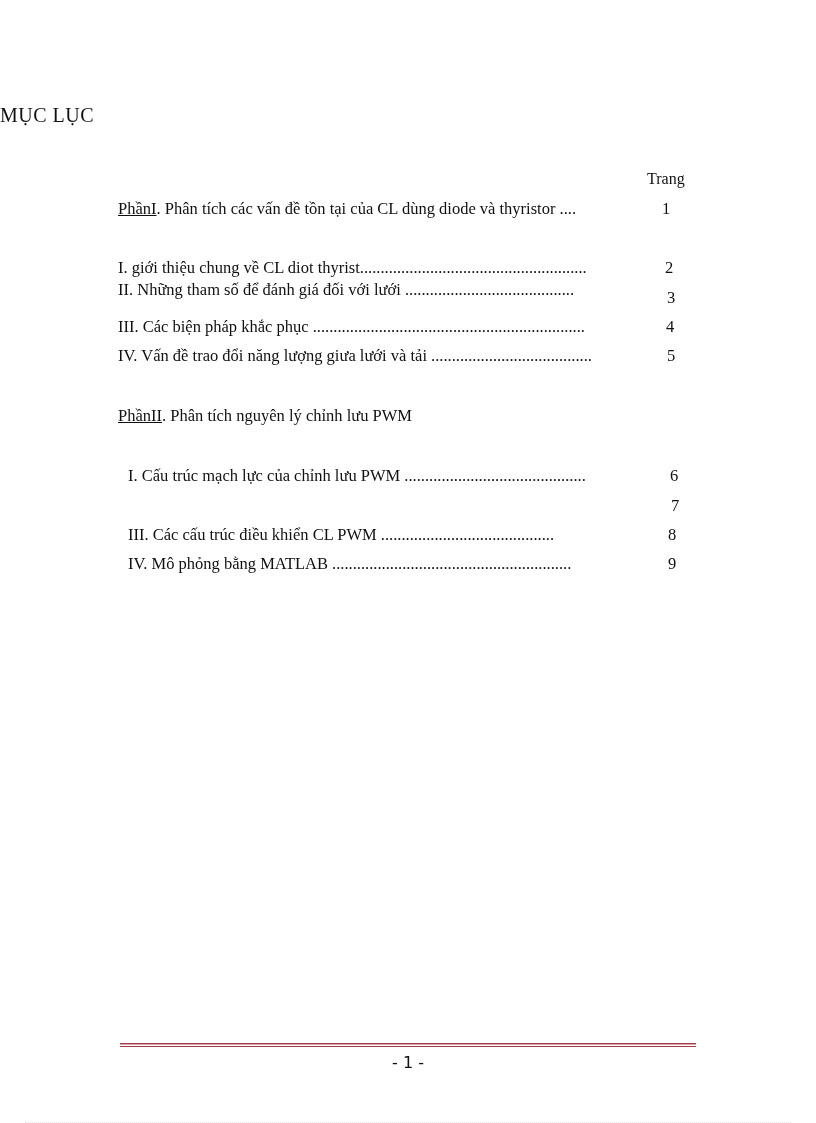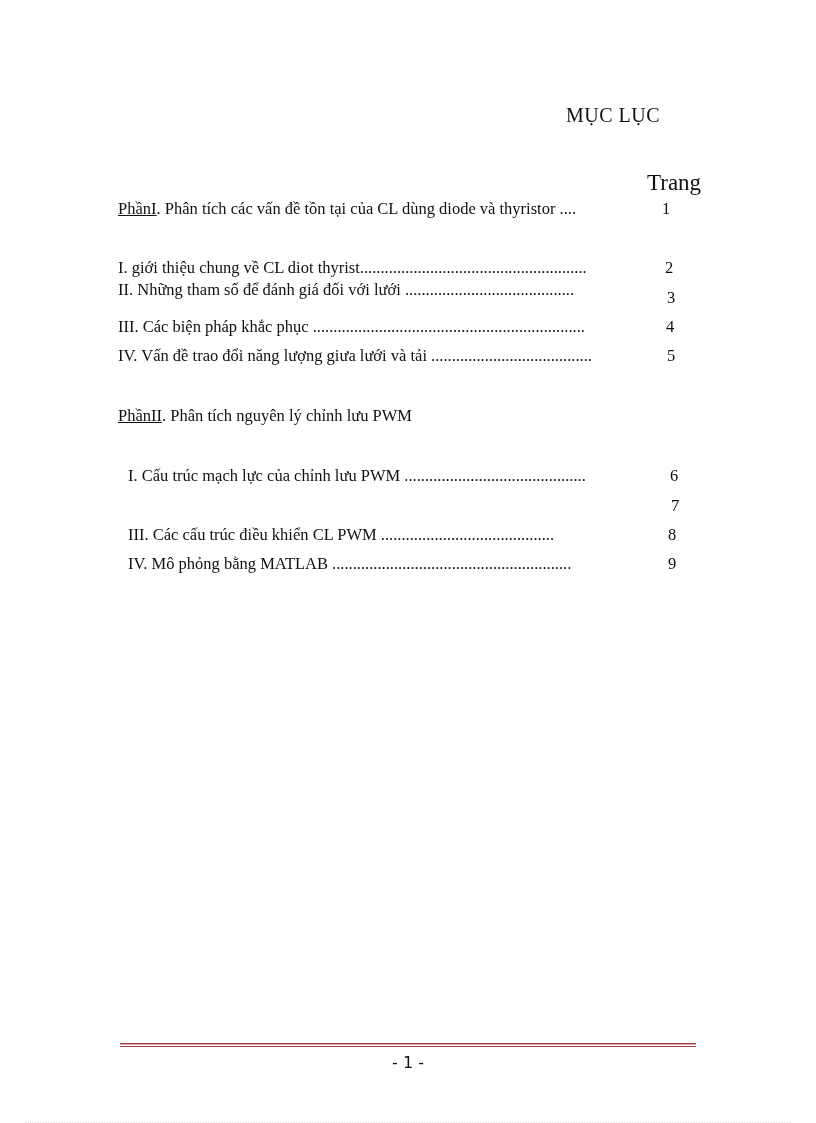--- a/index.html
+++ b/index.html
@@ -1,21 +1,21 @@
 <!DOCTYPE html>
 <html><head>
 <meta charset="utf-8">
 <style>
   html, body { margin: 0; padding: 0; background: #ffffff; }
   body { width: 816px; height: 1123px; position: relative; overflow: hidden;
          font-family: "Liberation Serif", "DejaVu Serif", serif; color: #111; }
   .page { position: absolute; inset: 0; }
-  .title { position: absolute; top: 104px; left: 0; width: 660px; text-align: right;
+  .title { position: absolute; top: 104px; left: 0; width: 660px; text-align: left;
            font-size: 20px; font-weight: normal; letter-spacing: 0.5px; }
-  .trang { position: absolute; top: 170px; left: 647px; font-size: 23px; }
+  .trang { position: absolute; top: 170px; left: 647px; font-size: 16px; }
   .row { position: absolute; font-size: 16.5px; white-space: nowrap; }
   .u { text-decoration: underline; }
   .num { position: absolute; font-size: 16.5px; }
   .footer-line { position: absolute; left: 120px; width: 576px; top: 1043px; height: 4px;
                  border-top: 1.5px solid #a33a4a; border-bottom: 1.5px solid #a33a4a;
                  box-sizing: border-box; }
   .footer-line::after { content: ""; position: absolute; left: 0; right: 0; top: 0; height: 1px; background: #d9a0a8; }
   .pagenum { position: absolute; top: 1053px; left: 0; width: 816px; text-align: center;
              font-size: 16px; font-family: "DejaVu Sans", sans-serif; }
   .dotted-bottom { position: absolute; left: 25px; right: 25px; top: 1122px; border-top: 1px dotted #e3e3e3; }

